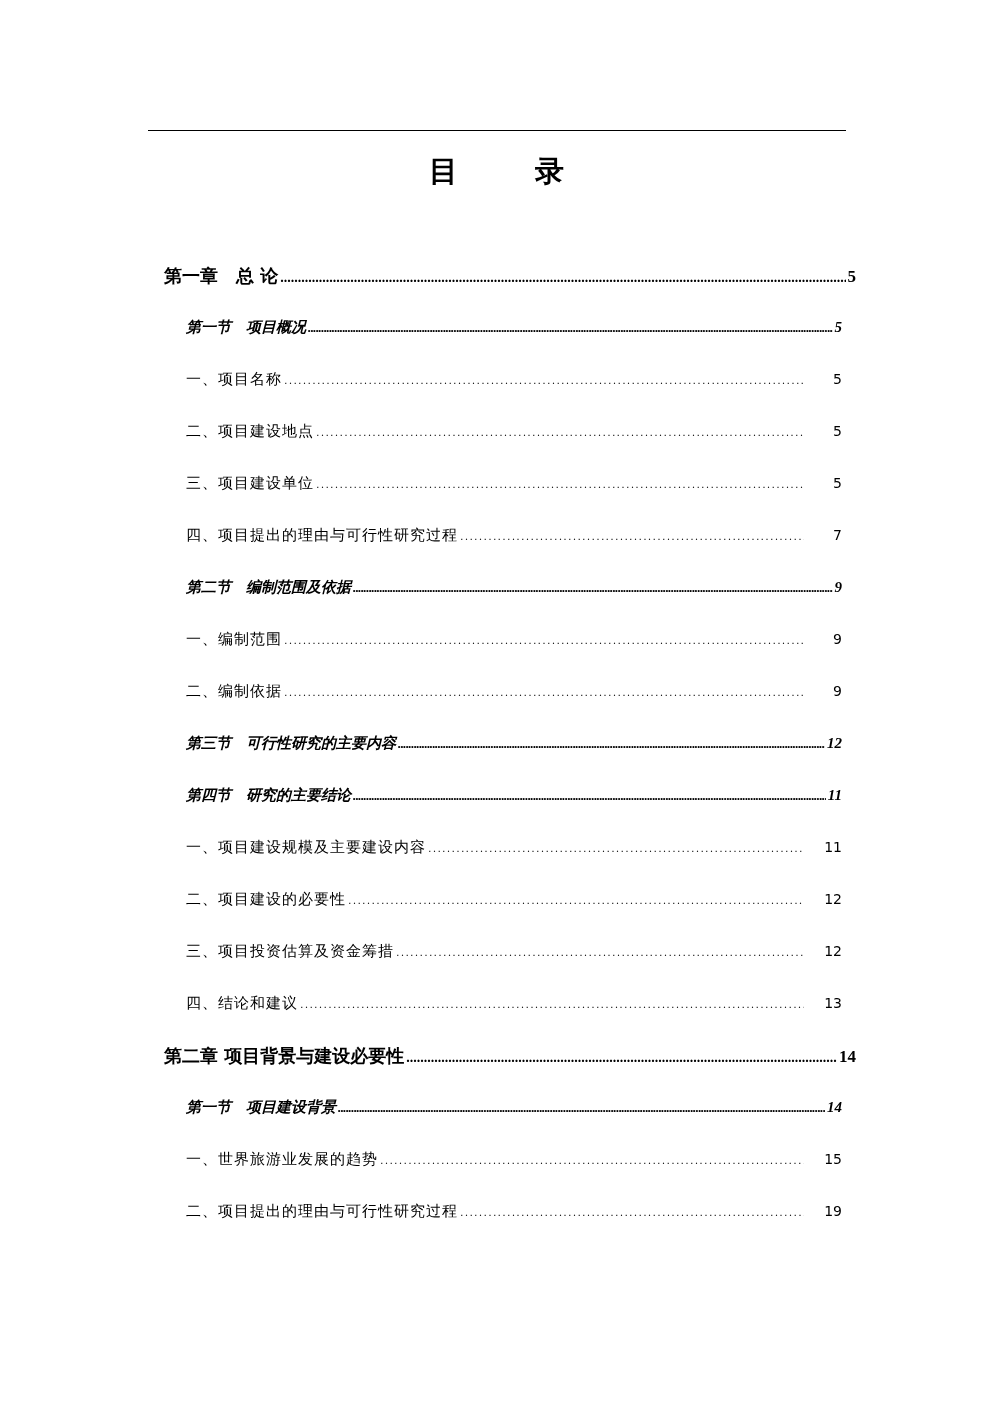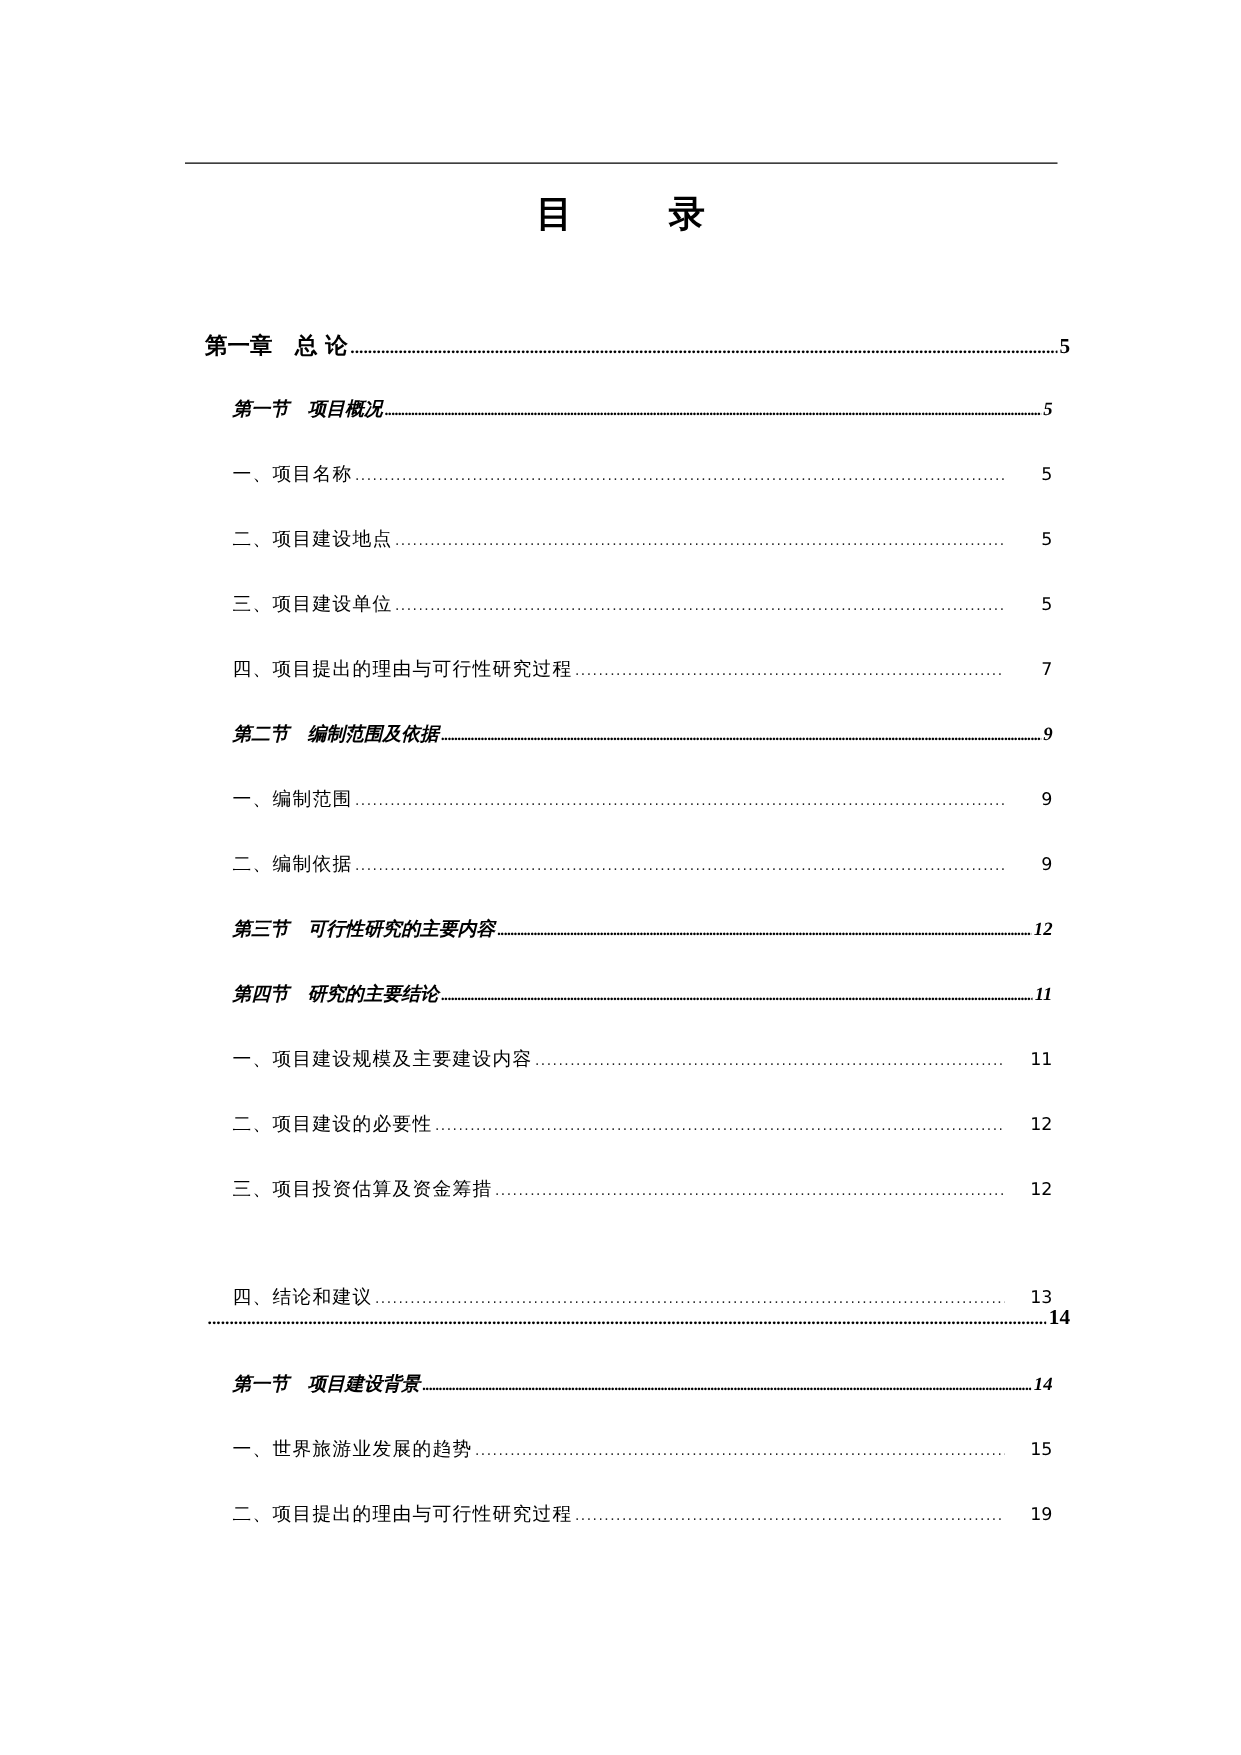--- a/index.html
+++ b/index.html
@@ -94,26 +94,27 @@
   <div class="entry item" style="top:890px">
     <span class="label">二、项目建设的必要性</span>
       <span class="leader"></span>
       <span class="page">12</span>
   </div>
   <div class="entry item" style="top:942px">
     <span class="label">三、项目投资估算及资金筹措</span>
       <span class="leader"></span>
       <span class="page">12</span>
   </div>
-  <div class="entry item" style="top:1028px">
+  <div class="entry item" style="top:994px">
     <span class="label">四、结论和建议</span>
       <span class="leader"></span>
       <span class="page">13</span>
   </div>
   <div class="entry chapter" style="top:1044px">
+    <span class="label">第二章 项目背景与建设必要性</span>
       <span class="leader"></span>
       <span class="page">14</span>
   </div>
   <div class="entry section" style="top:1098px">
     <span class="label">第一节　项目建设背景</span>
       <span class="leader"></span>
       <span class="page">14</span>
   </div>
   <div class="entry item" style="top:1150px">
     <span class="label">一、世界旅游业发展的趋势</span>

